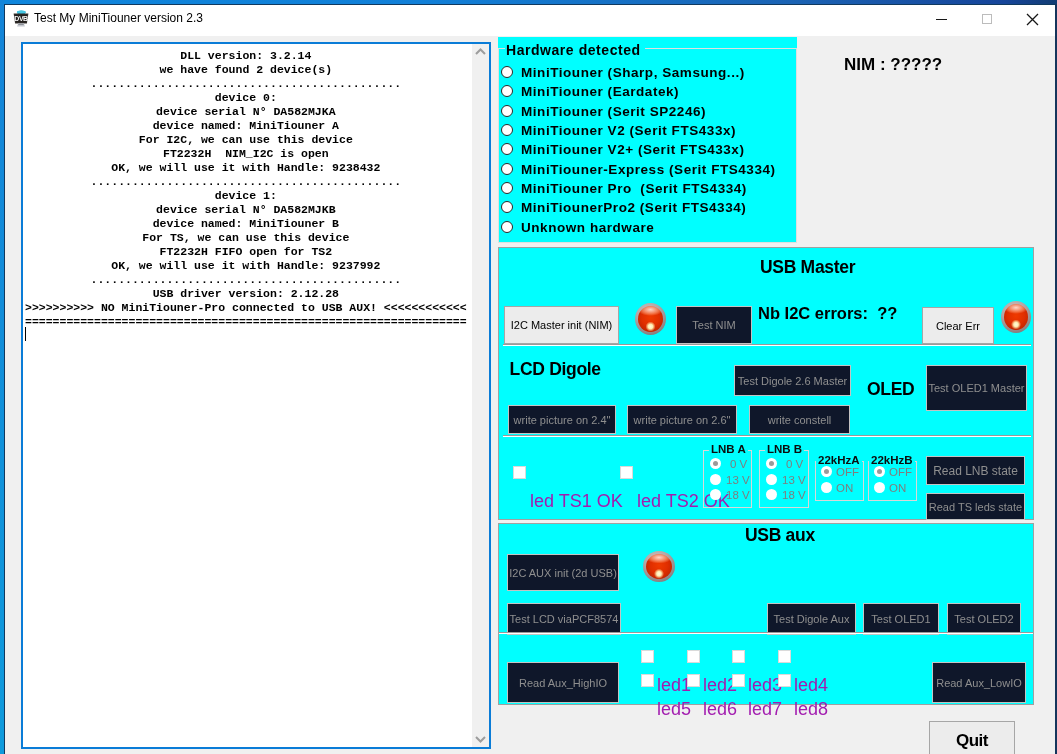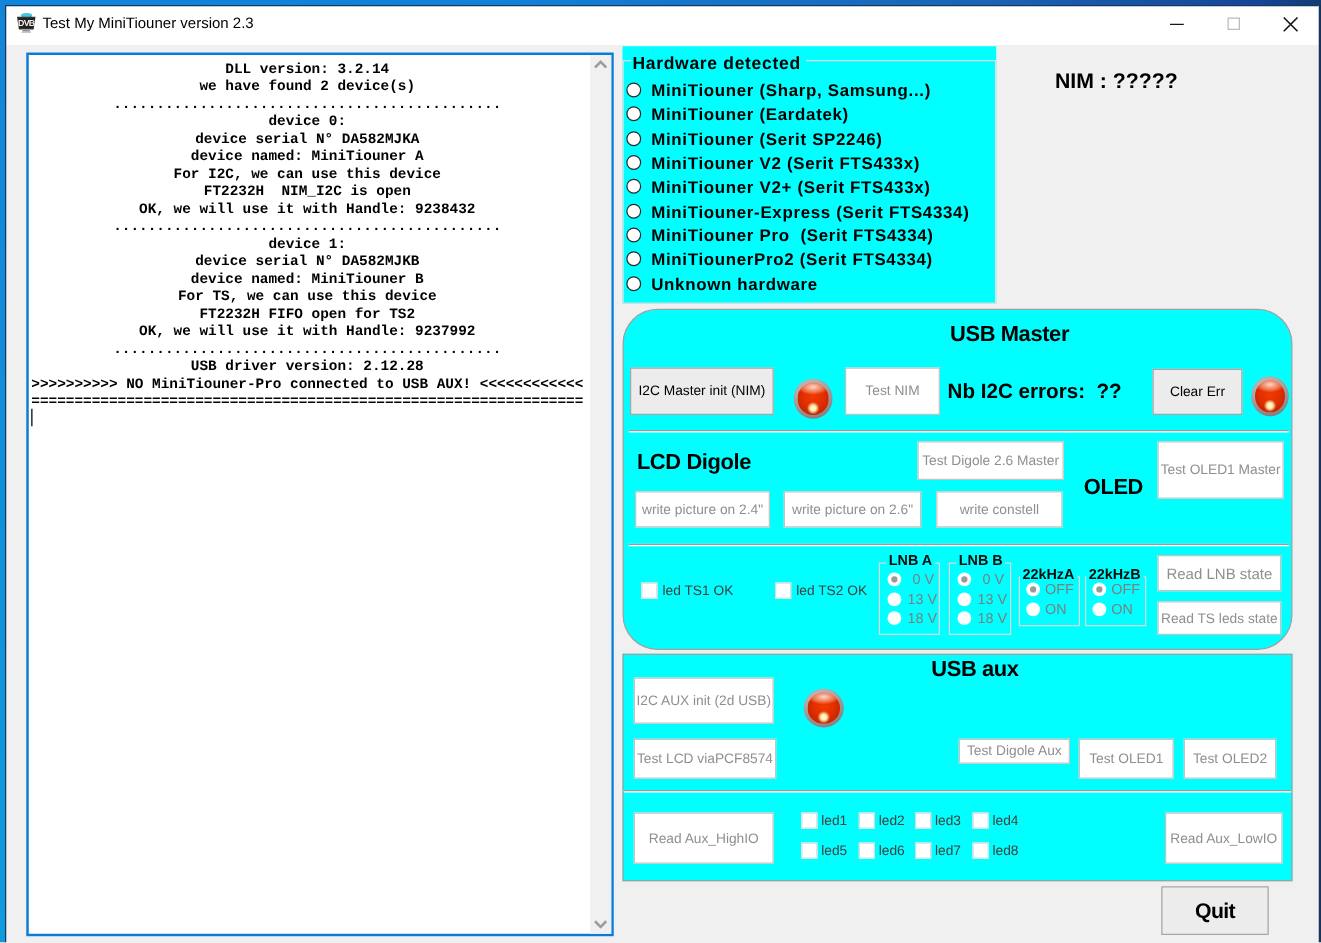--- a/index.html
+++ b/index.html
@@ -31,46 +31,46 @@
 .cyan { background:#00ffff; }
 #hw { left:498px; top:37px; width:299px; height:206px; }
 .hwline { background:#dfdfdf; }
 #hw-label { left:8px; top:4.5px; font-size:14px; letter-spacing:0.55px; font-weight:bold; color:#000; }
 .hwrow { position:absolute; left:3px; }
 .radio { position:absolute; left:0px; top:1px; width:12px; height:12px; border-radius:50%; background:#fff; border:1px solid #2a2a2a; }
 .hwrow span { position:absolute; left:20px; top:0px; font-size:13.5px; letter-spacing:0.55px; font-weight:bold; white-space:nowrap; }
 #nim { left:844px; top:55px; font-size:17px; font-weight:bold; color:#000; }
 
 .panel { border:1px solid #a0a0a0; }
-#usbm { left:498px; top:247px; width:536px; height:273px;border-radius:28px; }
+#usbm { left:498px; top:247px; width:536px; height:273px; }
 #usba { left:498px; top:523px; width:536px; height:182px; }
 .ptitle { position:absolute; font-size:17.5px; letter-spacing:-0.3px; font-weight:bold; color:#000; white-space:nowrap; }
 
-.btn { position:absolute; font-size:11px; white-space:nowrap; display:flex; align-items:center; justify-content:center; text-align:center; }
+.btn { position:absolute; font-size:11px; white-space:nowrap; display:flex; align-items:center; justify-content:center; text-align:center;margin-top:12px; }
 .en { background:#ececec; border:1px solid #a6a6a6; color:#000; }
-.dis { background:#ffffff; border:1px solid #c3c3c3; color:#8f8f8f; }
+.dis { background:#0f172a; border:1px solid #c3c3c3; color:#8f8f8f; }
 
 .sep { position:absolute; height:2px; background:#fff; border-top:1px solid #9a9a9a; }
 
 .led { position:absolute; border-radius:50%;
  background: radial-gradient(circle at 42% 30%, #cdc3c3 0%, #b3a7a7 40%, #8d8181 75%, #6e6464 100%); }
 .led i { position:absolute; left:3px; top:3px; right:3px; bottom:3px; border-radius:50%;
  background:
   radial-gradient(circle 5px at 50% 79%, #fffce0 0%, #ffedb0 45%, rgba(255,140,60,0) 100%),
   radial-gradient(ellipse 64% 30% at 50% 14%, rgba(255,228,218,0.92) 0%, rgba(255,170,130,0.5) 55%, rgba(255,170,130,0) 80%),
   radial-gradient(circle at 50% 45%, #ef3a00 0%, #e02e00 45%, #c02400 78%, #8f1a00 98%);
  }
 
 .glabel { position:absolute; font-size:11.5px; font-weight:bold; color:#0c0c0c; background:#00ffff; padding:0 2px; white-space:nowrap; }
 .gbox { position:absolute; border:1px solid #d8d8d8; }
 .dradio { position:absolute; width:11px; height:11px; border-radius:50%; background:#fff; }
 .dradio.sel::after { content:""; position:absolute; left:3px; top:3px; width:5px; height:5px; border-radius:50%; background:#9a9a9a; }
 .dtext { position:absolute; font-size:11.5px; color:#7e7e7e; white-space:nowrap; }
 .cb { position:absolute; width:13px; height:13px; background:#fff; border:1px solid #dadada; }
-.cbl { position:absolute; font-size:11px; color:#404040; white-space:nowrap; }
+.cbl { position:absolute; font-size:18px; color:#a21caf; white-space:nowrap;margin-top:24px; }
 </style>
 </head>
 <body>
 <div id="win">
   <div class="abs" id="titlebar"></div>
   <div class="abs" id="frame-top"></div>
   <div class="abs" id="frame-left"></div>
   <div class="abs" id="frame-left-d"></div>
   <div class="abs" id="frame-top-d"></div>
   <div class="abs" id="frame-right"></div>
@@ -236,21 +236,21 @@
     <div class="btn dis" style="left:427px;top:233px;width:99px;height:27px;font-size:11px">Read TS leds state</div>
   </div>
 
   <div class="abs cyan panel" id="usba">
     <div class="ptitle" style="left:246px;top:1px">USB aux</div>
     <div class="btn dis" style="left:8px;top:18px;width:112px;height:37px">I2C AUX init (2d USB)</div>
     <div class="led" style="left:144px;top:27px;width:32px;height:31px">
         <i></i>
       </div>
     <div class="btn dis" style="left:8px;top:67px;width:114px;height:32px">Test LCD viaPCF8574</div>
-    <div class="btn dis" style="left:268px;top:67px;width:89px;height:20px">Test Digole Aux</div>
+    <div class="btn dis" style="left:268px;top:67px;width:89px;height:32px">Test Digole Aux</div>
     <div class="btn dis" style="left:364px;top:67px;width:76px;height:32px">Test OLED1</div>
     <div class="btn dis" style="left:448px;top:67px;width:74px;height:32px">Test OLED2</div>
 
     <div class="sep" style="left:0px;top:108px;width:534px"></div>
 
     <div class="btn dis" style="left:8px;top:126px;width:112px;height:41px">Read Aux_HighIO</div>
     <div class="cb" style="left:142px;top:126px"></div>
       <div class="cbl" style="left:158px;top:127px">led1</div>
     <div class="cb" style="left:188px;top:126px"></div>
       <div class="cbl" style="left:204px;top:127px">led2</div>

